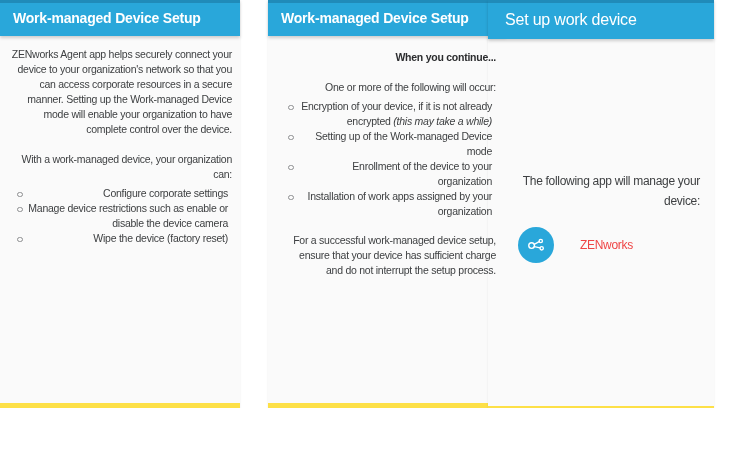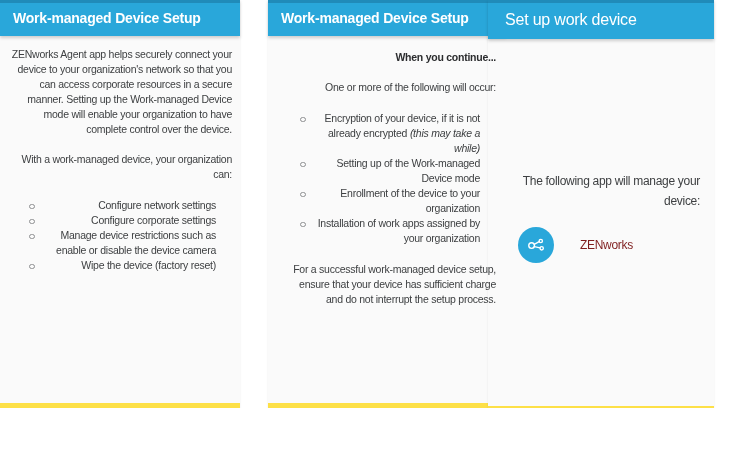--- a/index.html
+++ b/index.html
@@ -42,40 +42,40 @@
     position:relative;z-index:1;text-align:right;
   }
   #screen1 .body{padding:11px 8px 0 10px;}
   #screen2 .body{padding:14px 10px 0 13px;}
   #screen3 .body{padding:132px 14px 0 17px;font-size:12px;line-height:20px;letter-spacing:-0.3px;}
 
   .para{margin:0 0 15px 0;}
   .list-intro{margin:0;}
   .bold-heading{margin:0 0 15px 0;font-weight:bold;color:#2b2c2e;}
 
-  ul.bullets{list-style:none;margin:16px;padding:0;}
+  ul.bullets{list-style:none;margin:4px;padding:0;}
   ul.bullets li{position:relative;padding-left:14px;}
   ul.bullets li::before{
     content:'';
     position:absolute;left:3px;top:5.5px;
     width:3.5px;height:3.5px;
     border:1px solid #8d8f91;
     border-radius:50%;
   }
   .note{margin:14px 0 0 0;}
 
   .app-row{display:flex;align-items:center;margin-top:13px;}
   .app-icon{
     width:36px;height:36px;border-radius:50%;
     background:#29a7da;
     margin-left:13px;
     display:flex;align-items:center;justify-content:center;
     flex:0 0 auto;
   }
-  .app-label{margin-left:26px;color:#7f1d1d;}
+  .app-label{margin-left:26px;color:#ef4444;}
 
   .footer{
     flex:0 0 auto;
     background:#fde047;
     display:flex;align-items:center;justify-content:space-between;
     font-size:11px;
     color:#5e6165;
     letter-spacing:0.4px;
   }
   #screen1 .footer,#screen2 .footer{height:30px;padding:0 13px;}
@@ -88,21 +88,20 @@
 <div class="stage">
 
   <div class="panel" id="screen1">
     <div class="appbar small">
       <span>Work-managed Device Setup</span>
     </div>
     <div class="body">
       <p class="para">ZENworks Agent app helps securely connect your device to your organization's network so that you can access corporate resources in a secure manner. Setting up the Work-managed Device mode will enable your organization to have complete control over the device.</p>
       <p class="para list-intro">With a work-managed device, your organization can:</p>
       <ul class="bullets">
-        <li>Configure network settings</li>
         <li>Configure corporate settings</li>
         <li>Manage device restrictions such as enable or disable the device camera</li>
         <li>Wipe the device (factory reset)</li>
       </ul>
     </div>
     <div class="footer">
       <button class="footer-btn">CANCEL</button>
       <button class="footer-btn">NEXT</button>
     </div>
   </div>

